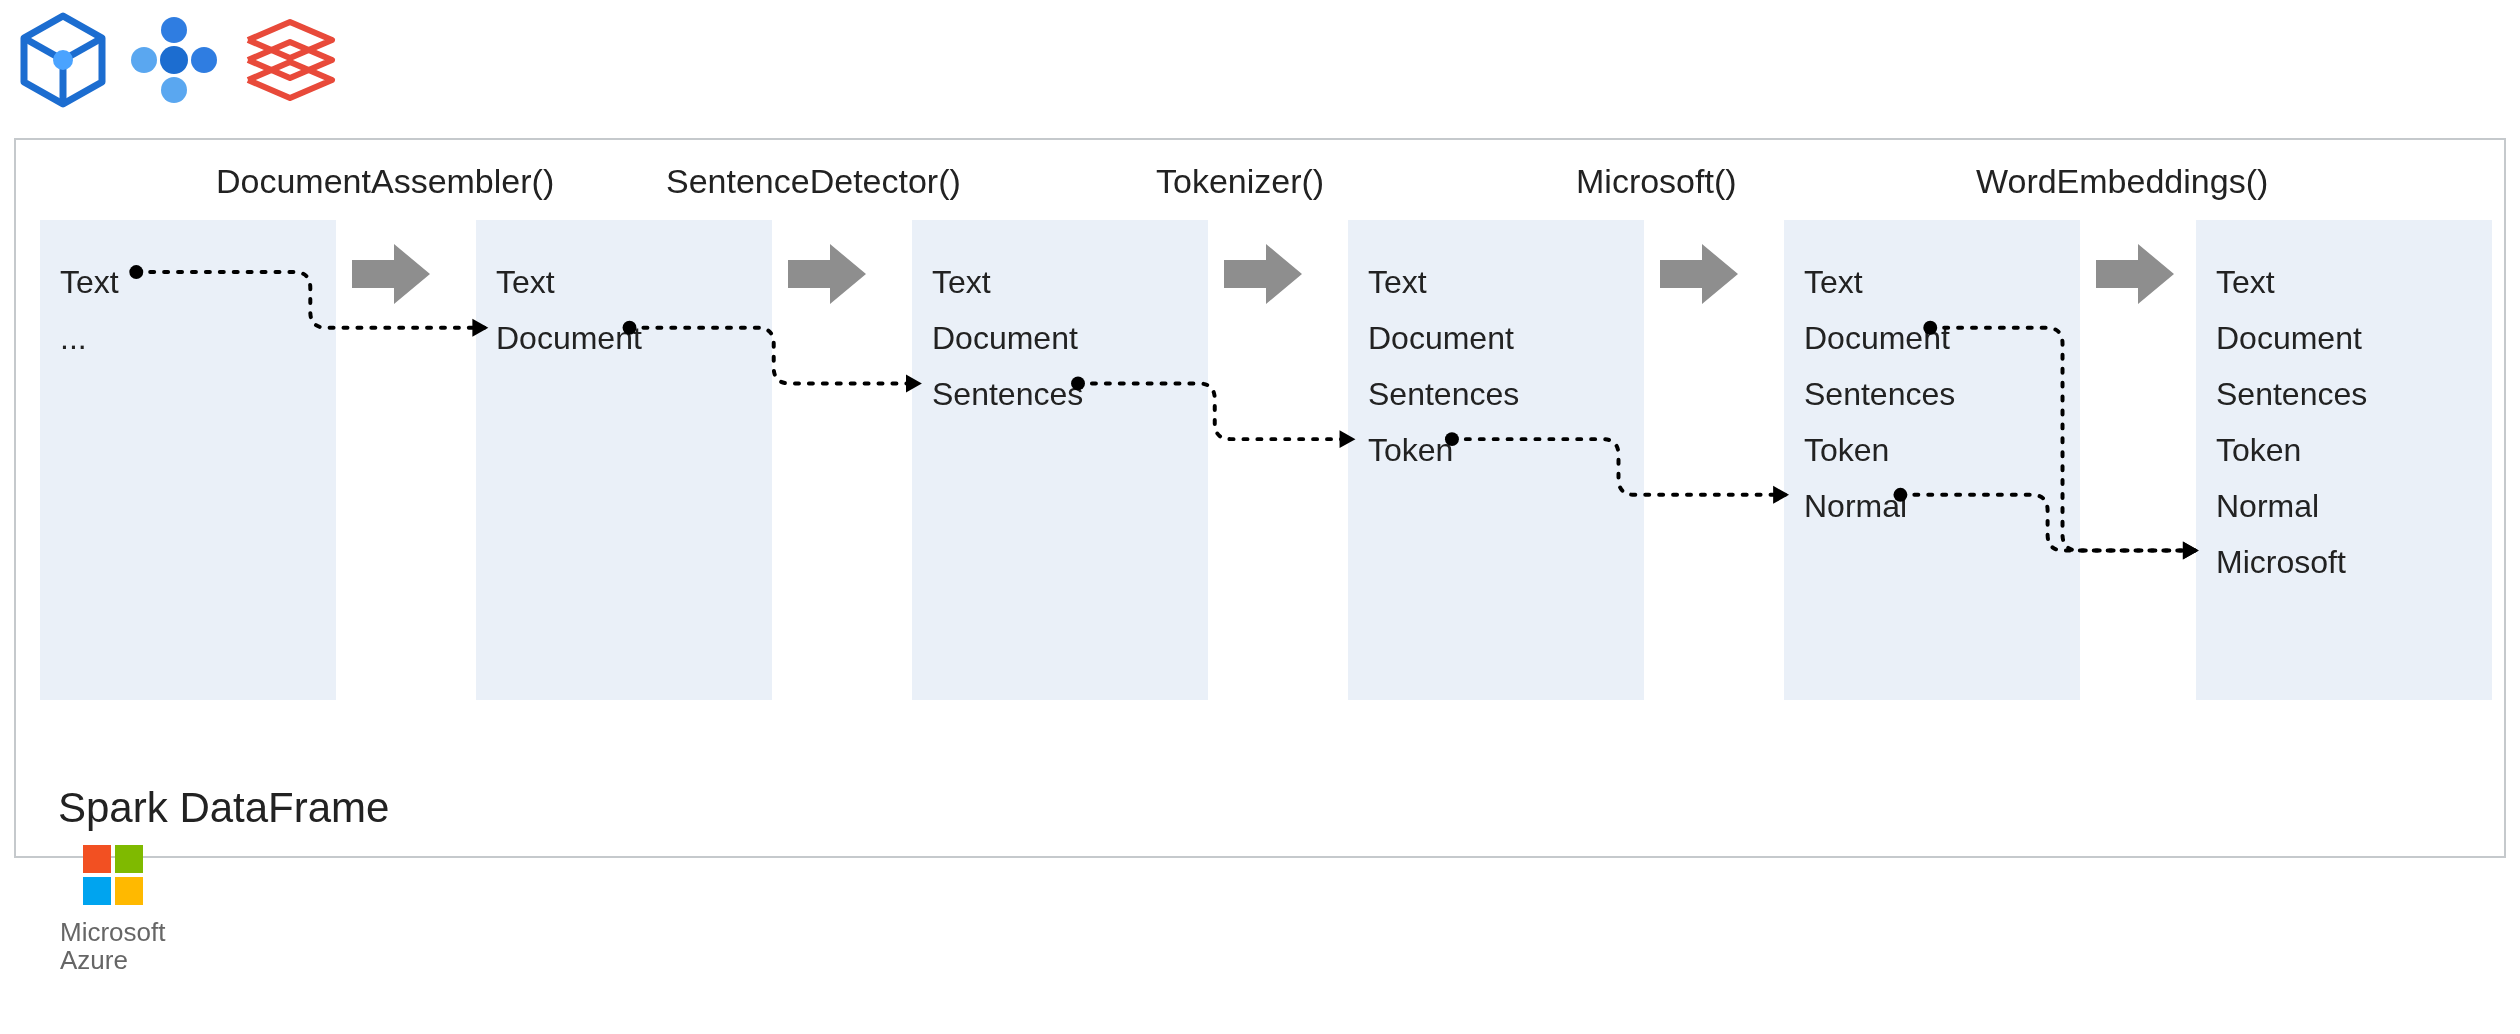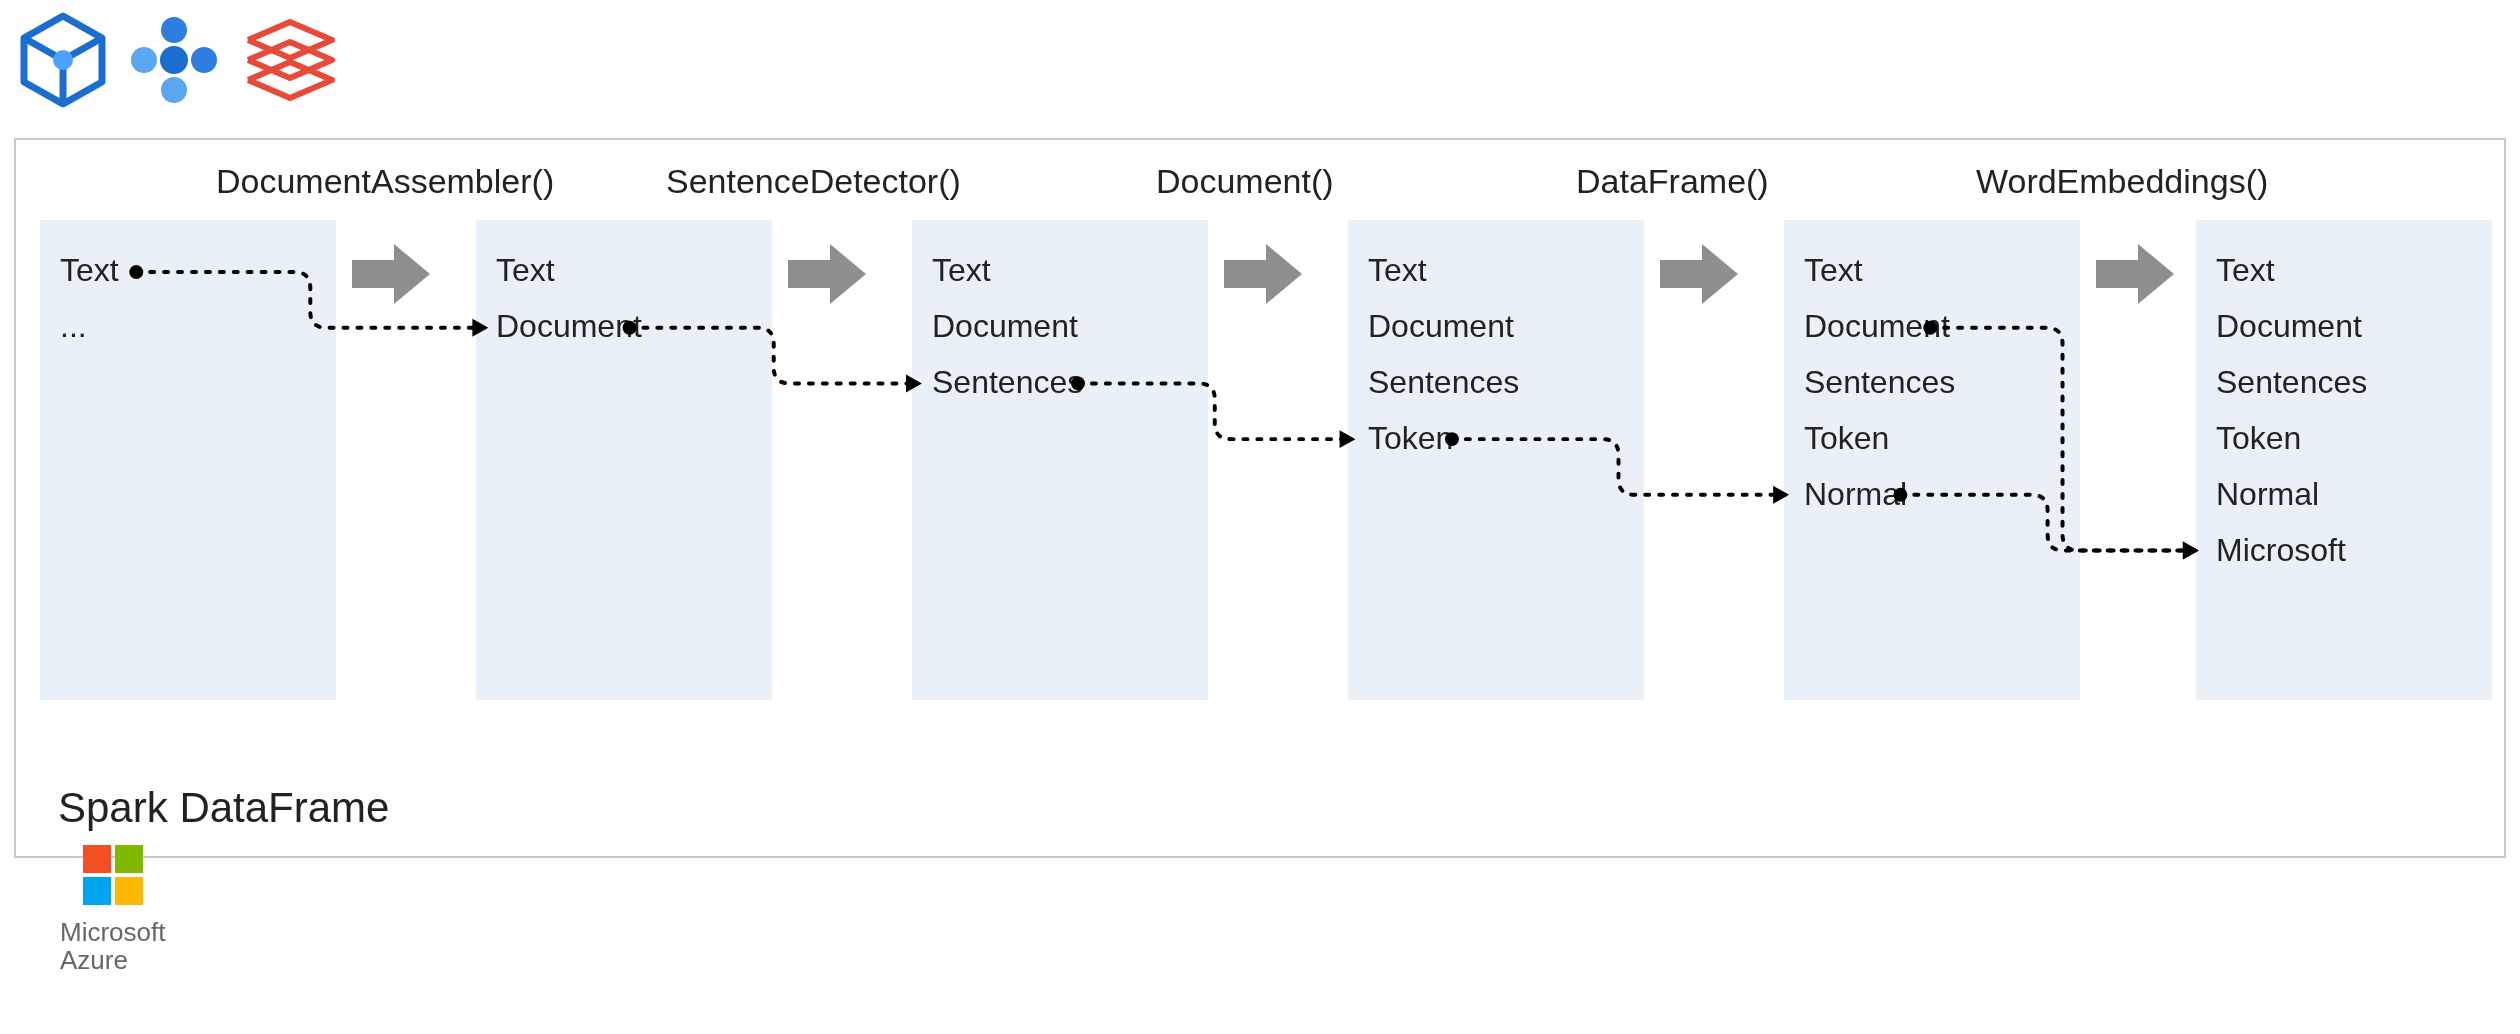--- a/index.html
+++ b/index.html
@@ -52,21 +52,21 @@
   .stage-box {
     position: absolute;
     top: 80px;
     width: 296px;
     height: 480px;
     background: #eaf0f8;
   }
   .stage-box ul {
     list-style: none;
     margin: 0;
-    padding: 22px 20px;
+    padding: 34px 20px;
   }
   .stage-box li {
     font-size: 32px;
     font-weight: 300;
     line-height: 56px;
     color: #222;
   }
   .arrow {
     position: absolute;
     top: 104px;
@@ -130,22 +130,22 @@
       </svg>
     </span>
   </div>
 
   <div class="frame">
 
     <div class="caption">Spark DataFrame</div>
 
     <div class="stage-label" style="left:650px">SentenceDetector()</div>
     <div class="stage-label" style="left:200px">DocumentAssembler()</div>
-    <div class="stage-label" style="left:1140px">Document()</div>
-    <div class="stage-label" style="left:1560px">DataFrame()</div>
+    <div class="stage-label" style="left:1140px">Tokenizer()</div>
+    <div class="stage-label" style="left:1560px">Microsoft()</div>
     <div class="stage-label" style="left:1960px">WordEmbeddings()</div>
 
     <div class="stage-box" id="box0" style="left: 24px;">
         <ul>
       <li>Text</li>
       <li>...</li>
     </ul>
       </div>
     <div class="stage-box" id="box1" style="left: 460px;">
         <ul>

